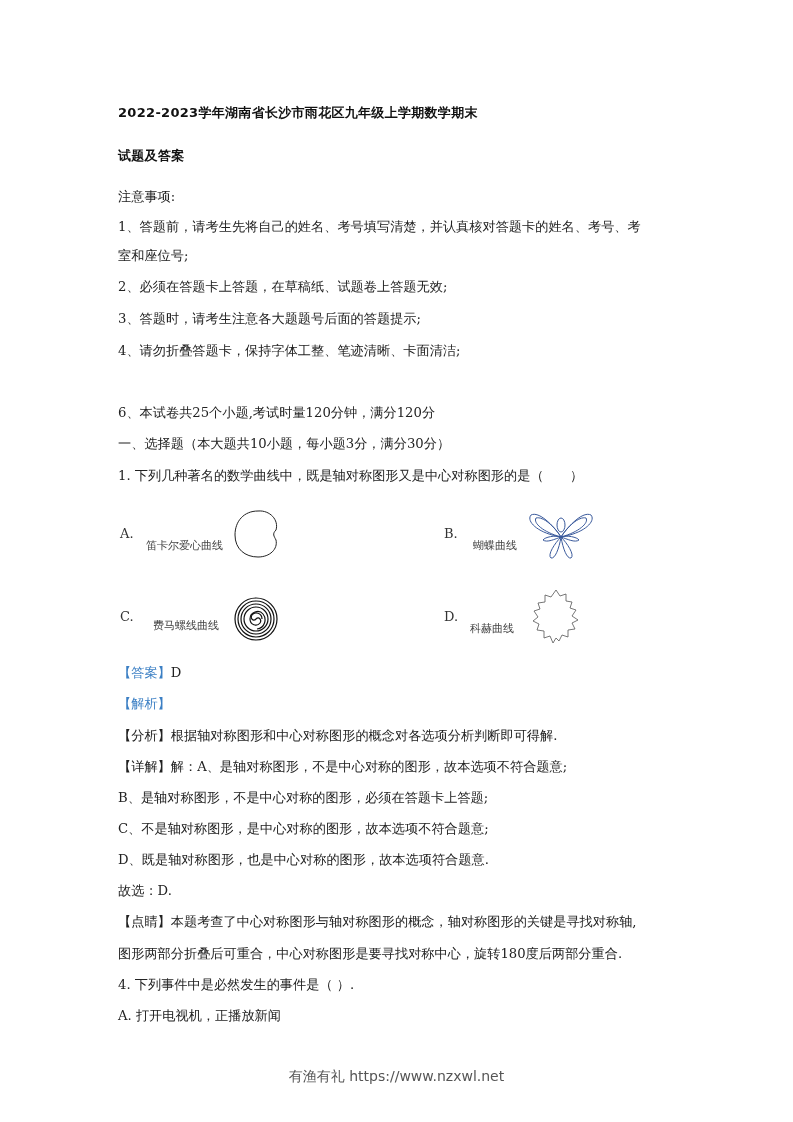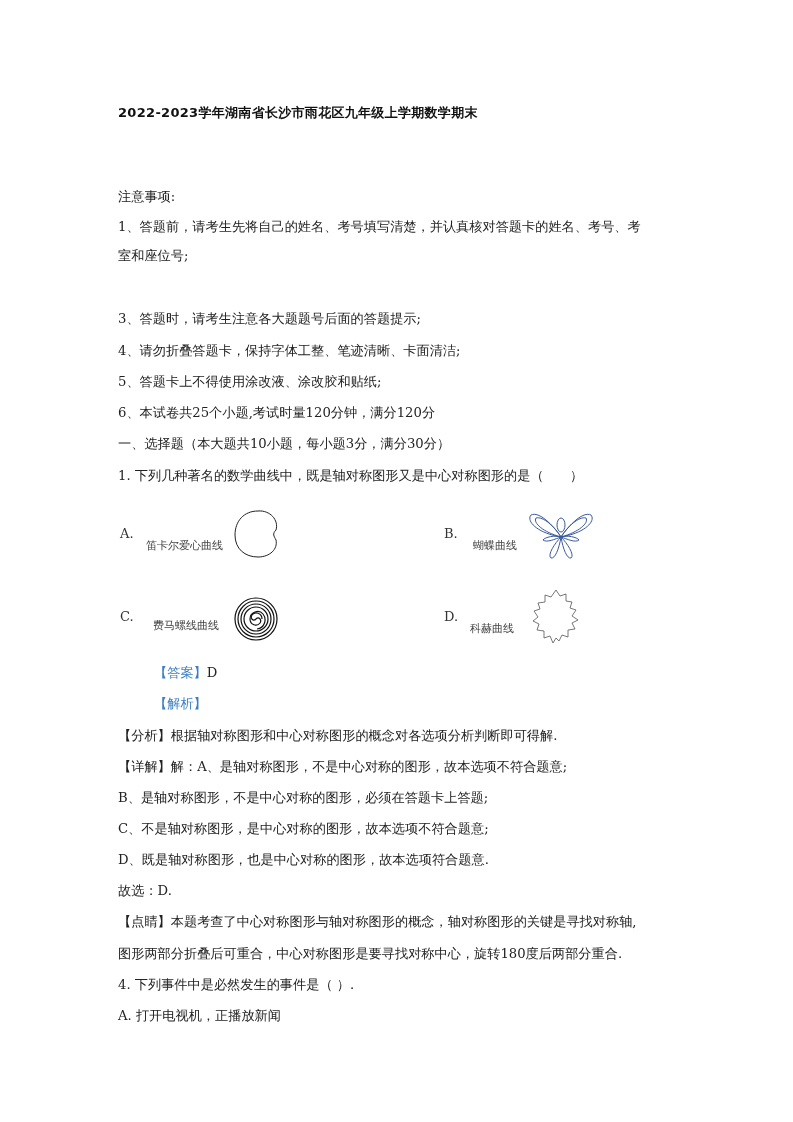--- a/index.html
+++ b/index.html
@@ -3,40 +3,41 @@
 <meta charset="utf-8">
 <style>
   html, body { margin:0; padding:0; background:#ffffff; }
   body { width:793px; height:1122px; position:relative; overflow:hidden;
          font-family:"DejaVu Serif","Liberation Serif",serif; color:#1a1a1a; }
   .page { position:absolute; left:0; top:0; width:793px; height:1122px; }
   .title { position:absolute; left:118px; width:580px; font-family:"DejaVu Sans","Liberation Sans",sans-serif;
            font-weight:bold; font-size:13px; letter-spacing:0.3px; color:#111; }
   .line { position:absolute; left:118px; font-size:13.2px; line-height:18px; white-space:nowrap; color:#222; }
   .tag { color:#222; }
-  .tag-blue { color:#3b7fc4;margin-left:36px; }
+  .tag-blue { color:#3b7fc4; }
   .opt-letter { position:absolute; font-size:13px; color:#333; }
   .opt-caption { position:absolute; font-size:11px; color:#444; }
   .figure { position:absolute; }
   .footer { position:absolute; top:1068px; left:0; width:793px; text-align:center;
             font-family:"DejaVu Sans","Liberation Sans",sans-serif; font-size:14px; color:#555; }
 </style>
 </head>
 <body>
 
 <div class="page">
 
   <div class="title" style="top:104px;">2022-2023学年湖南省长沙市雨花区九年级上学期数学期末</div>
+  <div class="title" style="top:147px;">试题及答案</div>
 
   <div class="line" style="top:188px;text-align:center;">注意事项:</div>
   <div class="line" style="top:218px;">1、答题前，请考生先将自己的姓名、考号填写清楚，并认真核对答题卡的姓名、考号、考</div>
   <div class="line" style="top:247px;">室和座位号;</div>
+  <div class="line" style="top:278px;">2、必须在答题卡上答题，在草稿纸、试题卷上答题无效;</div>
   <div class="line" style="top:310px;">3、答题时，请考生注意各大题题号后面的答题提示;</div>
   <div class="line" style="top:342px;">4、请勿折叠答题卡，保持字体工整、笔迹清晰、卡面清洁;</div>
-  <div class="line" style="top:373px;">5、答题卡上不得使用涂改液、涂改胶和贴纸;</div>
   <div class="line" style="top:404px;">6、本试卷共25个小题,考试时量120分钟，满分120分</div>
 
   <div class="line" style="top:435px;">一、选择题（本大题共10小题，每小题3分，满分30分）</div>
   <div class="line" style="top:467px;">1. 下列几种著名的数学曲线中，既是轴对称图形又是中心对称图形的是（　　）</div>
 
   <div class="opt-letter" style="left:120px; top:526px;">A.</div>
   <div class="opt-caption" style="left:146px; top:538px;">笛卡尔爱心曲线</div>
   <svg class="figure" style="left:232px; top:508px;" width="52" height="52" viewBox="0 0 52 52">
     <path d="M44 22 C47 12 38 2 26 3 C12 3 3 13 3 27 C3 41 13 49 26 49 C38 49 46 41 44 32 C42 28 40 26 44 22 Z" fill="none" stroke="#222" stroke-width="1"></path>
   </svg>
@@ -93,13 +94,14 @@
   <div class="line" style="top:882px;">故选：D.</div>
 
   <div class="line" style="top:913px;">
     <span class="tag">【点睛】</span><span>本题考查了中心对称图形与轴对称图形的概念，轴对称图形的关键是寻找对称轴,</span>
   </div>
   <div class="line" style="top:945px;">图形两部分折叠后可重合，中心对称图形是要寻找对称中心，旋转180度后两部分重合.</div>
 
   <div class="line" style="top:976px;">4. 下列事件中是必然发生的事件是（ ）.</div>
   <div class="line" style="top:1007px;">A. 打开电视机，正播放新闻</div>
 
+  <div class="footer">有渔有礼 https://www.nzxwl.net</div>
 </div>
 
 </body></html>

